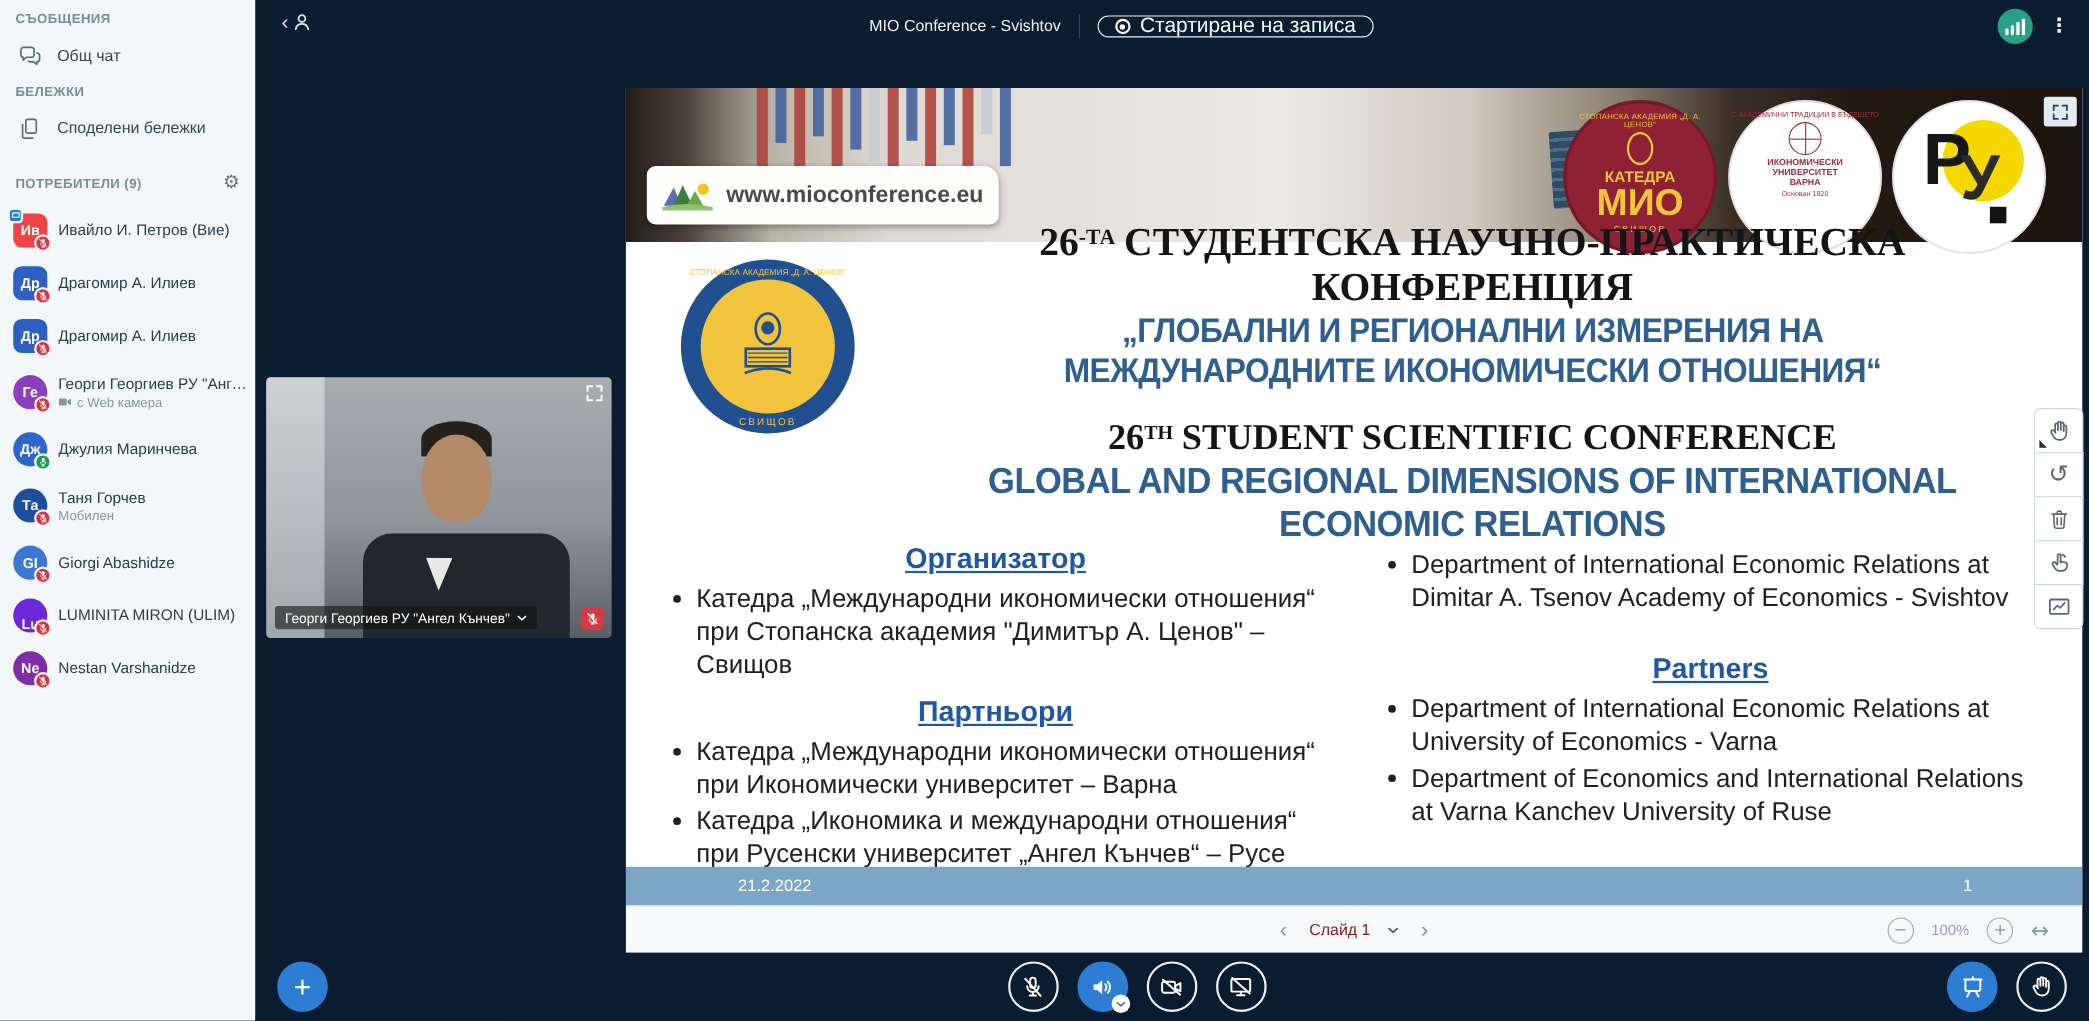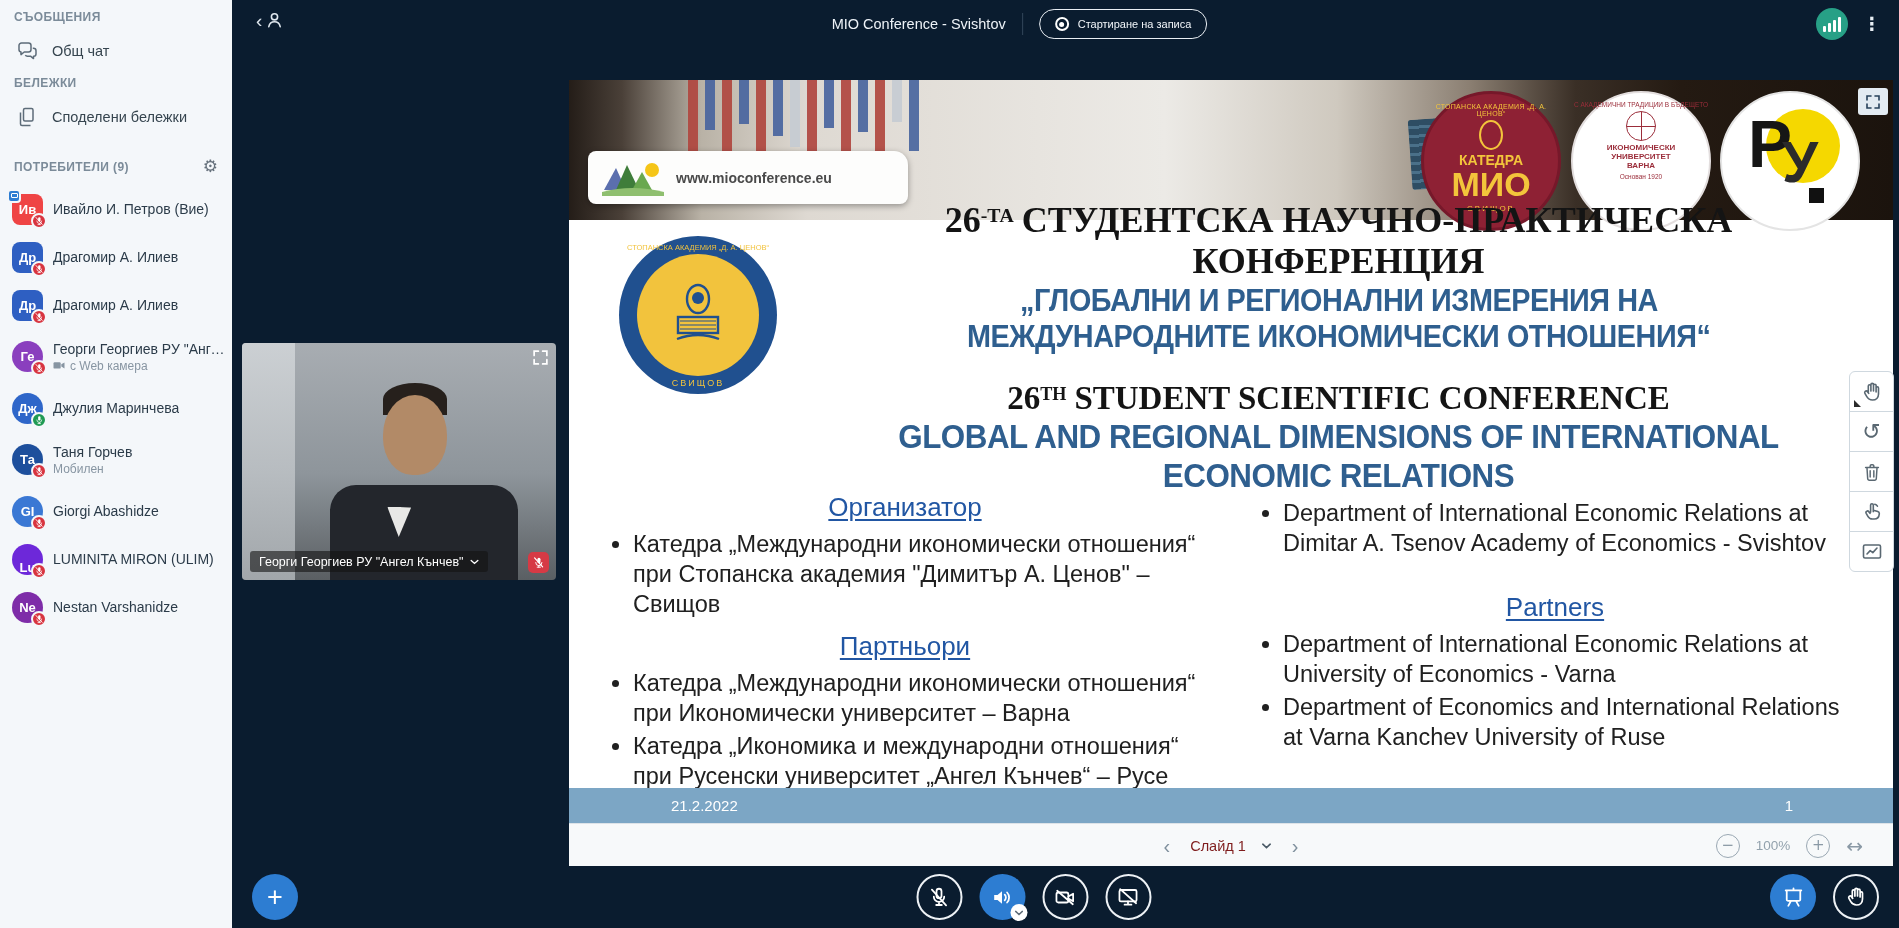--- a/index.html
+++ b/index.html
@@ -46,23 +46,23 @@
   
   .topbar { position:absolute; left:232px; top:0; right:0; height:48px;
             display:flex; align-items:center; }
   .toggle-users { position:absolute; left:24px; top:10px; display:flex; align-items:center;
             gap:2px; background:none; border:none; cursor:pointer; color:#dfe7ee; }
   .toggle-users .chv { font-size:19px; line-height:1; }
   .tb-center { position:absolute; left:50%; top:0; height:48px; transform:translateX(-50%);
             margin-left:-46px; display:flex; align-items:center; gap:16px; }
   .tb-title { font-size:14.5px; color:#eef3f8; font-weight:500; }
   .v-div { width:1px; height:22px; background:#33475a; }
-  .record-pill { display:flex; align-items:center; gap:9px; height:30px; padding:0 15px;
+  .record-pill { display:flex; align-items:center; gap:9px; height:20px; padding:0 15px;
             border:1px solid #e9eef3; border-radius:15px; background:none; cursor:pointer;
-            color:#f2f6fa; font-size:11px; font-family:"Liberation Sans",sans-serif; }
+            color:#f2f6fa; font-size:19px; font-family:"Liberation Sans",sans-serif; }
   .rec-ring { width:14px; height:14px; border:2px solid #fff; border-radius:50%;
             display:flex; align-items:center; justify-content:center; }
   .rec-ring i { width:5px; height:5px; background:#fff; border-radius:50%; }
   .tb-right { position:absolute; right:18px; top:8px; display:flex; align-items:center; gap:15px; }
   .conn-btn { width:32px; height:32px; border-radius:50%; background:#27a086; border:none;
             cursor:pointer; display:flex; align-items:flex-end; justify-content:center;
             gap:2px; padding-bottom:8px; }
   .conn-btn i { width:3px; background:#fff; border-radius:1px; display:block; }
   .kebab-btn { background:none; border:none; cursor:pointer; color:#e8eef4; font-size:18px;
             font-weight:700; font-family:"DejaVu Sans",sans-serif; line-height:1; }
@@ -77,21 +77,21 @@
   .bars { position:absolute; left:9%; top:0; width:56%; height:72%; display:flex;
           gap:7px; align-items:flex-start; }
   .bars div { width:10px; opacity:.92; }
   .laptop { position:absolute; left:63.5%; top:26%; width:9%; height:50%;
             background:#2e4d63; border-radius:3px; transform:rotate(-4deg);
             background-image:repeating-linear-gradient(180deg,#2e4d63 0 6px,#4a7089 6px 9px); }
 
   .banner { position:absolute; left:19px; top:71px; width:320px; height:53px; background:#fdfdfc;
             border-radius:8px 14px 8px 8px; box-shadow:0 2px 6px rgba(0,0,0,.35);
             display:flex; align-items:center; gap:12px; padding:0 14px; }
-  .banner-text { font-size:14px; font-weight:700; color:#4a4a4a; }
+  .banner-text { font-size:21px; font-weight:700; color:#4a4a4a; }
 
   .logo { position:absolute; top:11px; width:140px; height:140px; border-radius:50%; }
   .logo-mio { left:852px; background:#8e2134; border:3px solid #76182a; color:#f3c53b;
               text-align:center; }
   .logo-mio .ring-t { font-size:7px; margin-top:9px; letter-spacing:.3px; }
   .logo-mio .emb { width:24px; height:30px; border:2px solid #f3c53b; border-radius:50%;
               margin:3px auto 0; }
   .logo-mio .l1 { font-size:14px; font-weight:700; margin-top:2px; }
   .logo-mio .l2 { font-size:34px; font-weight:800; line-height:.95; }
   .logo-mio .l3 { font-size:8px; margin-top:4px; letter-spacing:2px; }
@@ -129,21 +129,21 @@
   .t-serif .rest { margin-left:8px; }
   .t-blue { color:#2f5f8f; font-weight:700; font-size:31px; line-height:1.18;
             letter-spacing:-.5px; }
   .t-blue span { display:inline-block; transform:scaleX(.93); }
   .t-en { margin-top:24px; font-size:33px; }
   .t-en-sub { font-size:33px; }
   .t-en-sub span { transform:scaleX(.95); }
 
   .columns { position:absolute; left:34px; right:36px; top:412px; display:flex; gap:46px; }
   .col { flex:1; }
-  .col-h { font-size:26px; font-weight:400; color:#2156a3; text-align:center;
+  .col-h { font-size:26px; font-weight:700; color:#2156a3; text-align:center;
            text-decoration:underline; text-underline-offset:3px; }
   .col ul { margin-top:6px; padding-left:30px; }
   .col li { font-size:23.5px; line-height:1.28; color:#202020; margin-bottom:3px; }
   .col .h2l { margin-top:12px; }
   .col.right .h2l { margin-top:34px; }
 
   .slide-footer { position:absolute; left:0; right:0; bottom:0; height:35px; background:#7ca6c5;
             color:#fff; font-size:15px; display:flex; align-items:center;
             justify-content:space-between; padding:0 100px 0 102px; }
 

